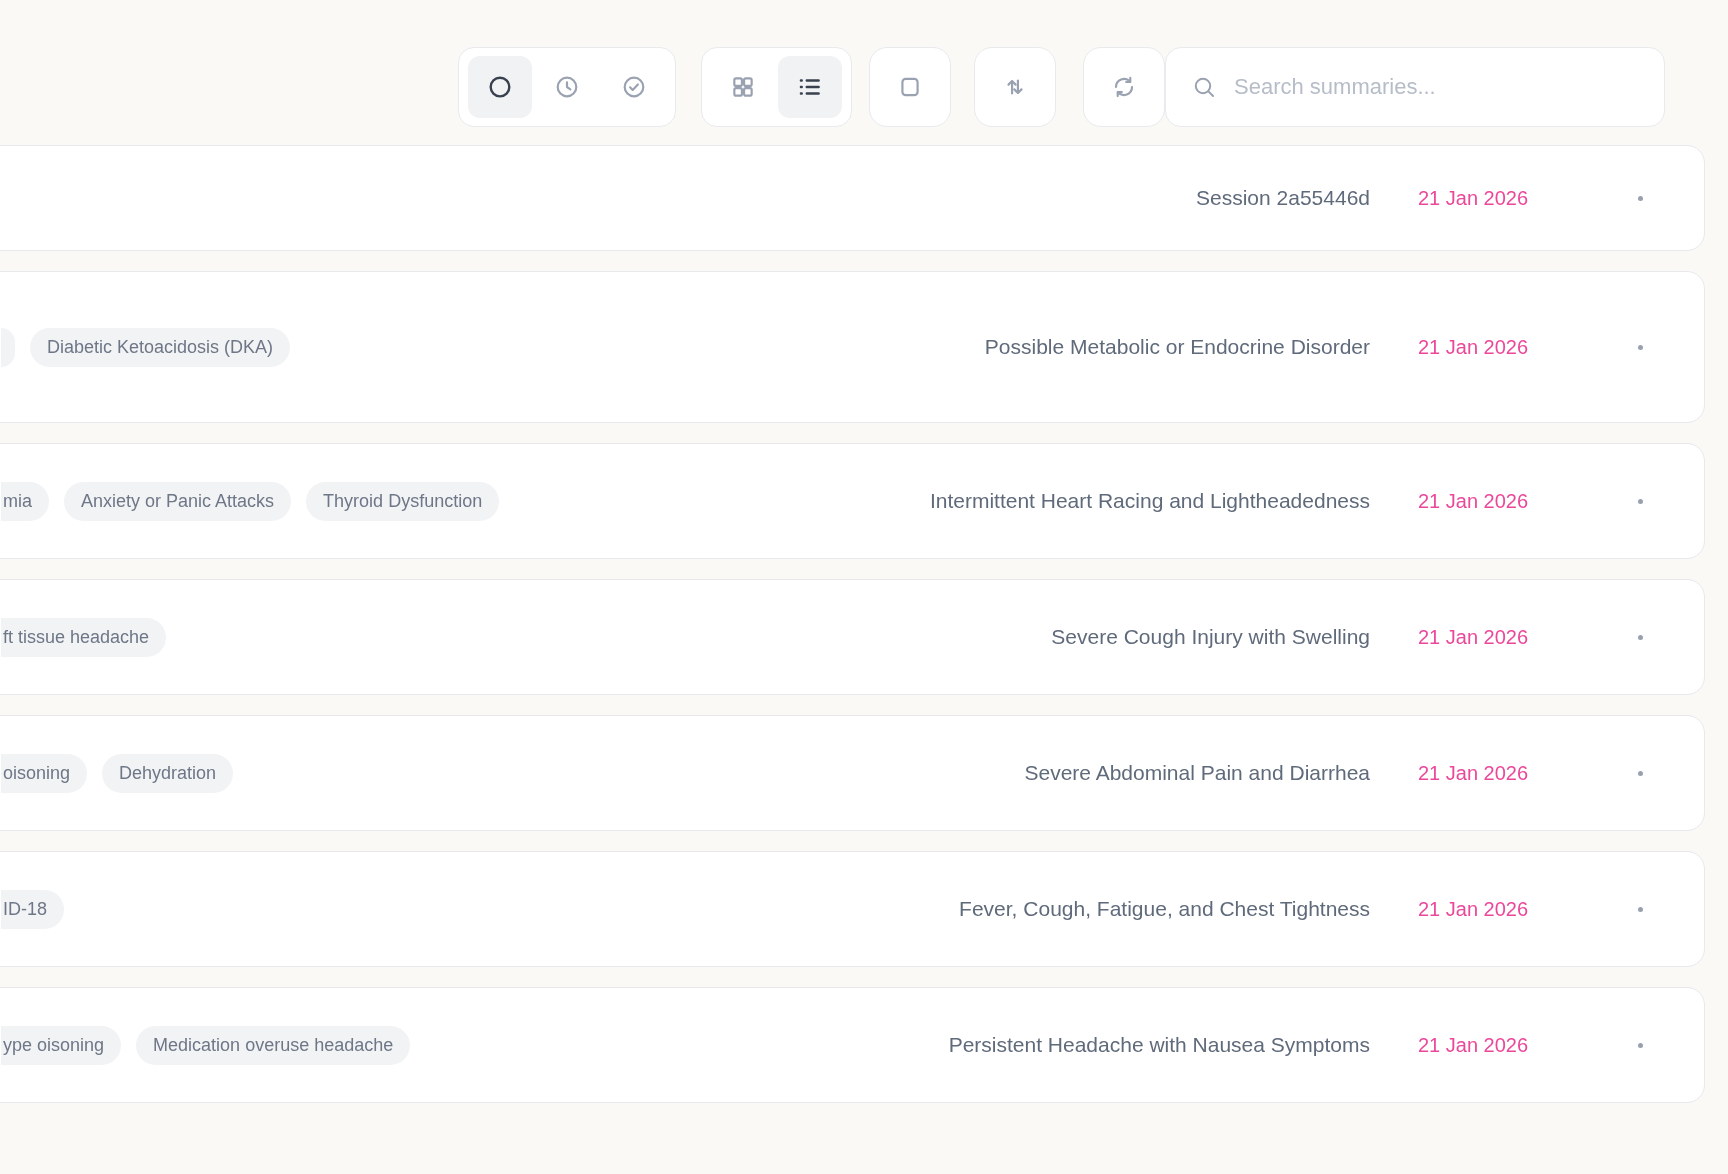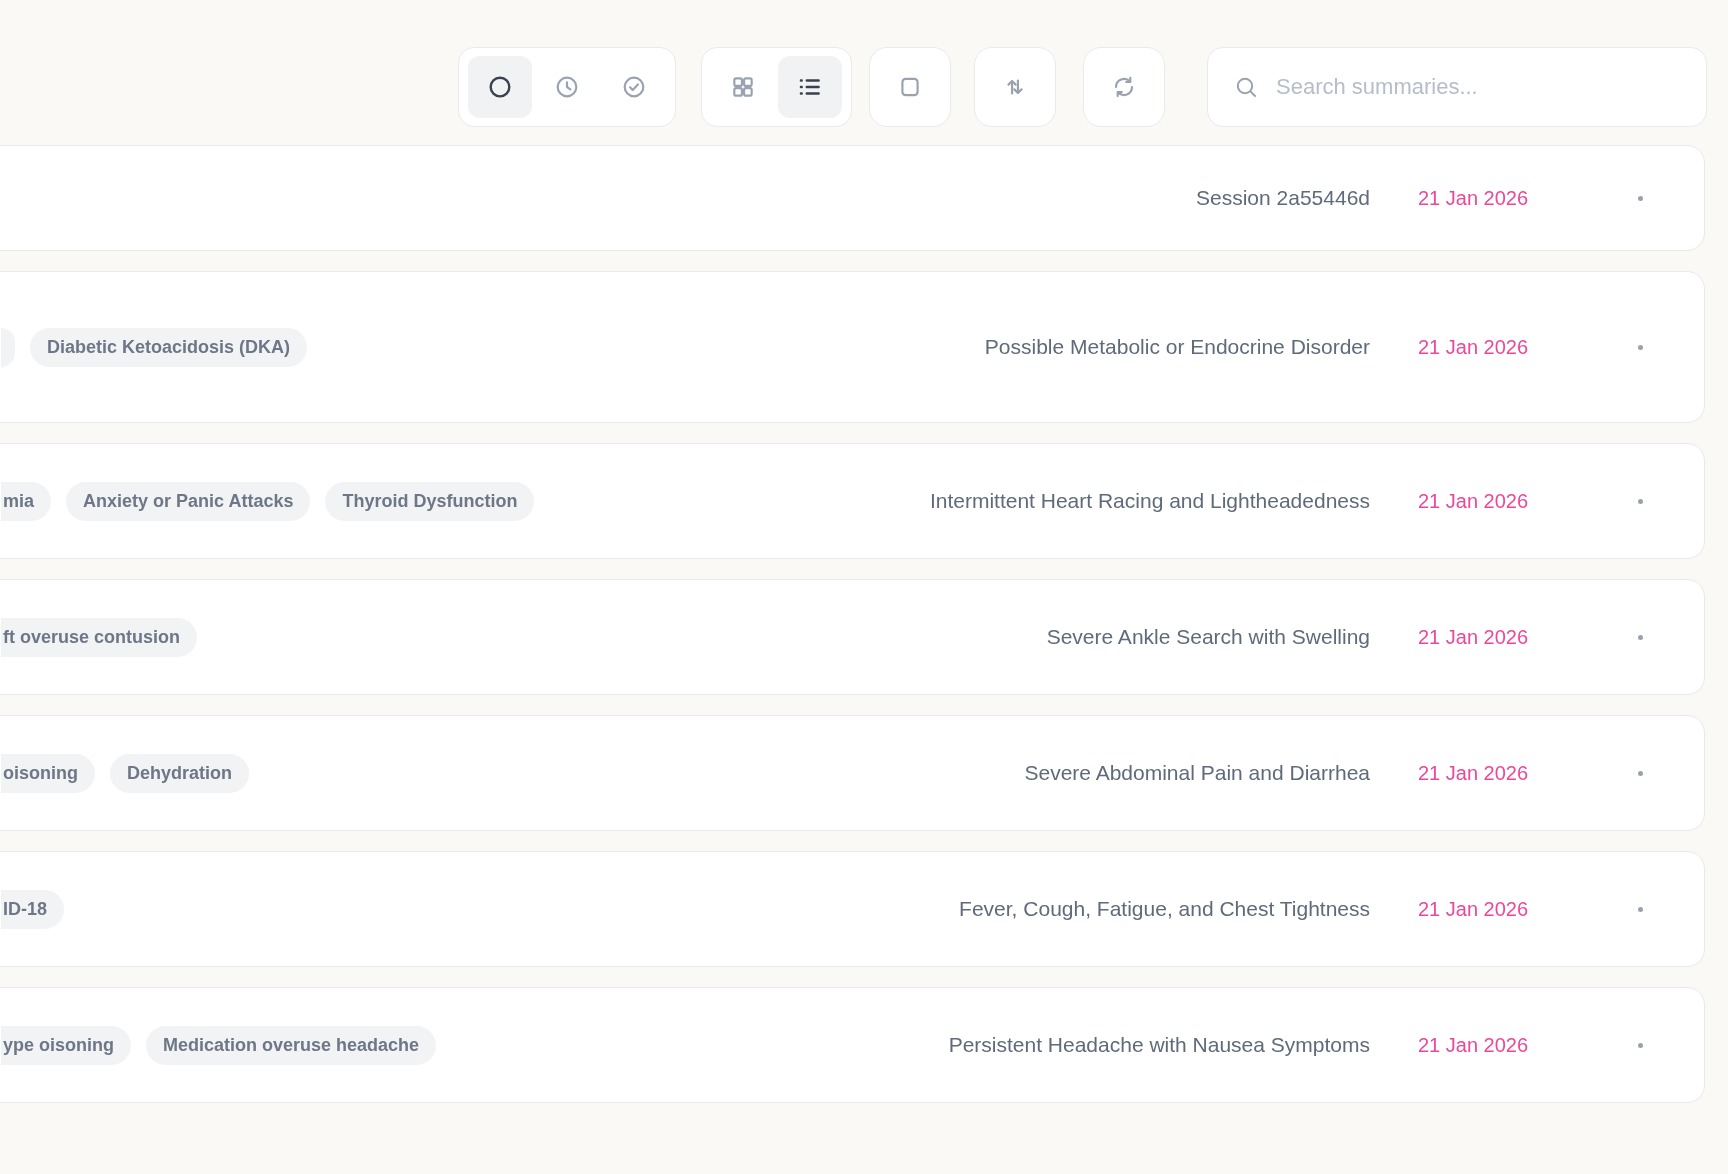--- a/index.html
+++ b/index.html
@@ -26,42 +26,42 @@
     cursor:pointer;
   }
   .seg-cell.active { background:#f1f2f4; }
   .tb-btn {
     width:82px; height:80px; background:#ffffff;
     border:1.5px solid #e9eaee; border-radius:18px;
     display:flex; align-items:center; justify-content:center;
     cursor:pointer;
   }
   .search {
-    margin-left:42px; width:500px; height:80px;
+    width:500px; height:80px;
     background:#ffffff; border:1.5px solid #e9eaee; border-radius:16px;
     display:flex; align-items:center; padding-left:26px;
   }
   .search input {
     border:none; outline:none; background:transparent;
     font-family:"Liberation Sans", sans-serif;
     font-size:22px; color:#5f6a7a; margin-left:18px; width:420px;
   }
   .search input::placeholder { color:#b6bdc8; }
   .ic { fill:none; stroke:#9aa2b1; stroke-width:2; stroke-linecap:round; stroke-linejoin:round; }
   .ic.dark { stroke:#39414f; stroke-width:2.2; }
   
   .list { margin-top:17px; display:flex; flex-direction:column; gap:20px; }
   .card {
     margin-left:-30px; margin-right:23px;
     background:#ffffff; border:1.5px solid #e8e9ed; border-radius:18px;
     display:flex; align-items:center;
     padding-left:30px; padding-right:36px;
     cursor:pointer;
   }
-  .tags { flex:1; display:flex; flex-direction:column; gap:12px;font-weight:bold; }
+  .tags { flex:1; display:flex; flex-direction:column; gap:12px; }
   .tag-line { display:flex; align-items:center; gap:15px; }
   .tag {
     background:#f2f3f5; color:#6e7787; font-size:18px; line-height:21px;
     padding:9px 17px; border-radius:999px; white-space:nowrap;
   }
   .tag.cut { border-top-left-radius:0; border-bottom-left-radius:0; padding-left:2px; }
   .tag.ghost { width:14px; padding-left:0; padding-right:0; height:39px; }
   .more { color:#9aa3b0; font-size:18px; }
   .title { color:#5f6a7a; font-size:21px; white-space:nowrap; text-align:right; }
   .date {
@@ -186,24 +186,24 @@
         <span style="display: flex; gap: 4px;">
           <span style="width: 5px; height: 5px; border-radius: 50%; background: rgb(153, 161, 174);"></span>
           <span style="width: 5px; height: 5px; border-radius: 50%; background: rgb(153, 161, 174);"></span>
           <span style="width: 5px; height: 5px; border-radius: 50%; background: rgb(153, 161, 174);"></span>
         </span>
       </div>
     </div>
     <div class="card" style="min-height: 116px;">
       <div class="tags">
         <div class="tag-line">
-          <span class="tag cut">ft overuse contusion</span>
-        </div>
-      </div>
-      <div class="title">Severe Ankle Search with Swelling</div>
+          <span class="tag cut">ft tissue headache</span>
+        </div>
+      </div>
+      <div class="title">Severe Cough Injury with Swelling</div>
       <div class="date">21 Jan 2026</div>
       <div class="menu">
         <span style="display: flex; gap: 4px;">
           <span style="width: 5px; height: 5px; border-radius: 50%; background: rgb(153, 161, 174);"></span>
           <span style="width: 5px; height: 5px; border-radius: 50%; background: rgb(153, 161, 174);"></span>
           <span style="width: 5px; height: 5px; border-radius: 50%; background: rgb(153, 161, 174);"></span>
         </span>
       </div>
     </div>
     <div class="card" style="min-height: 116px;">

